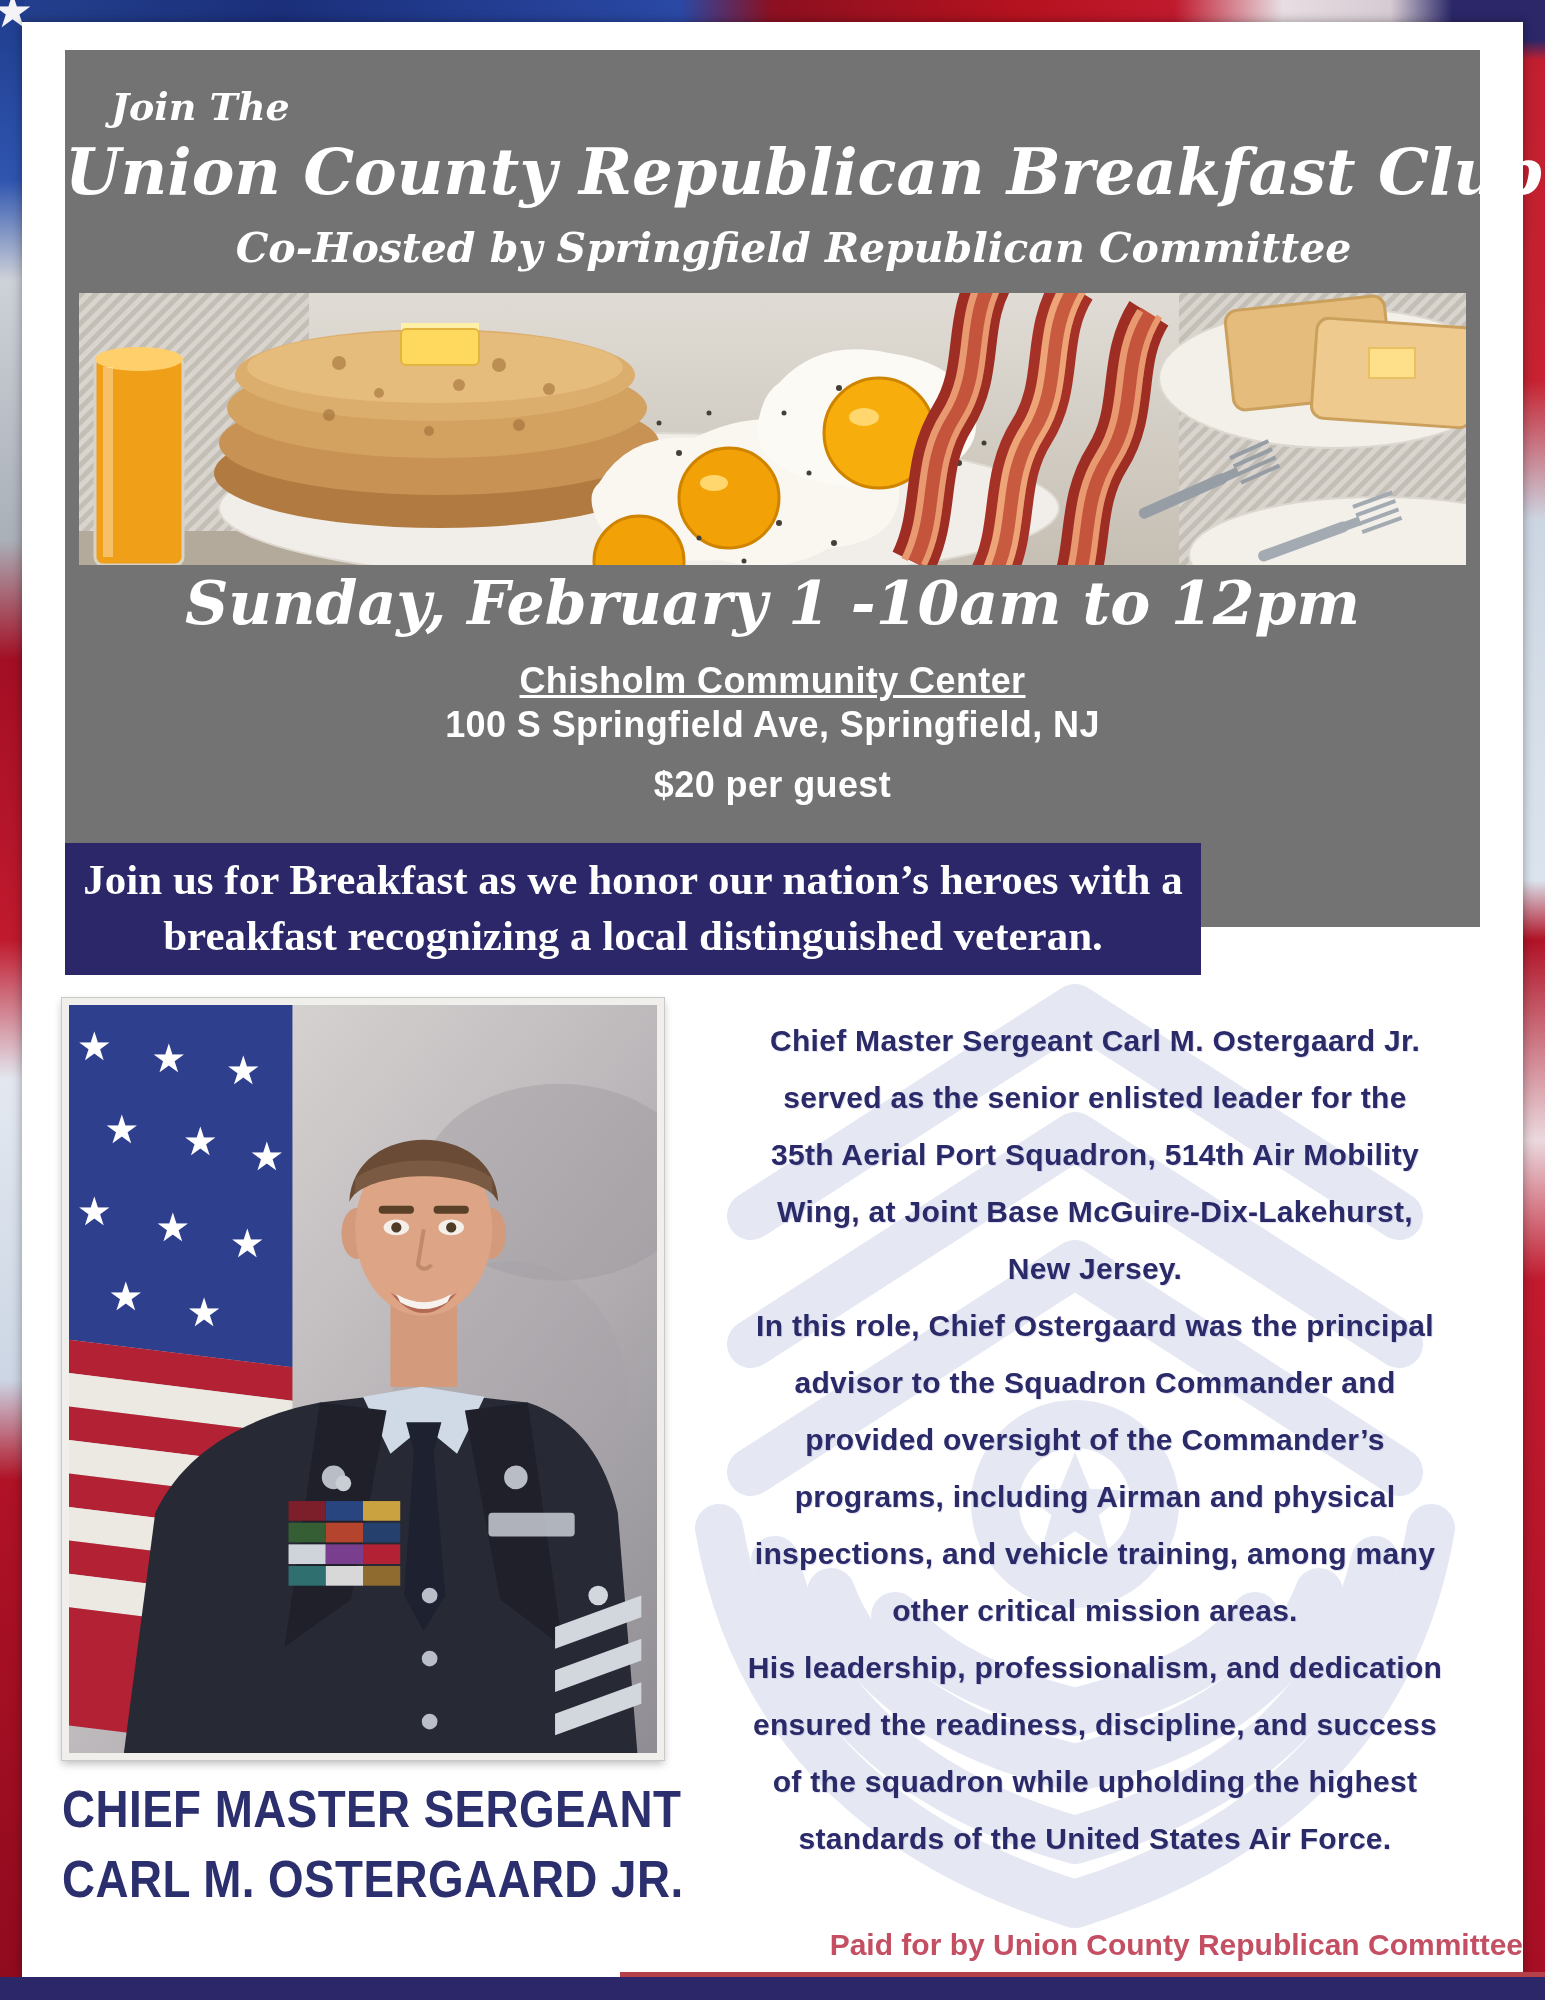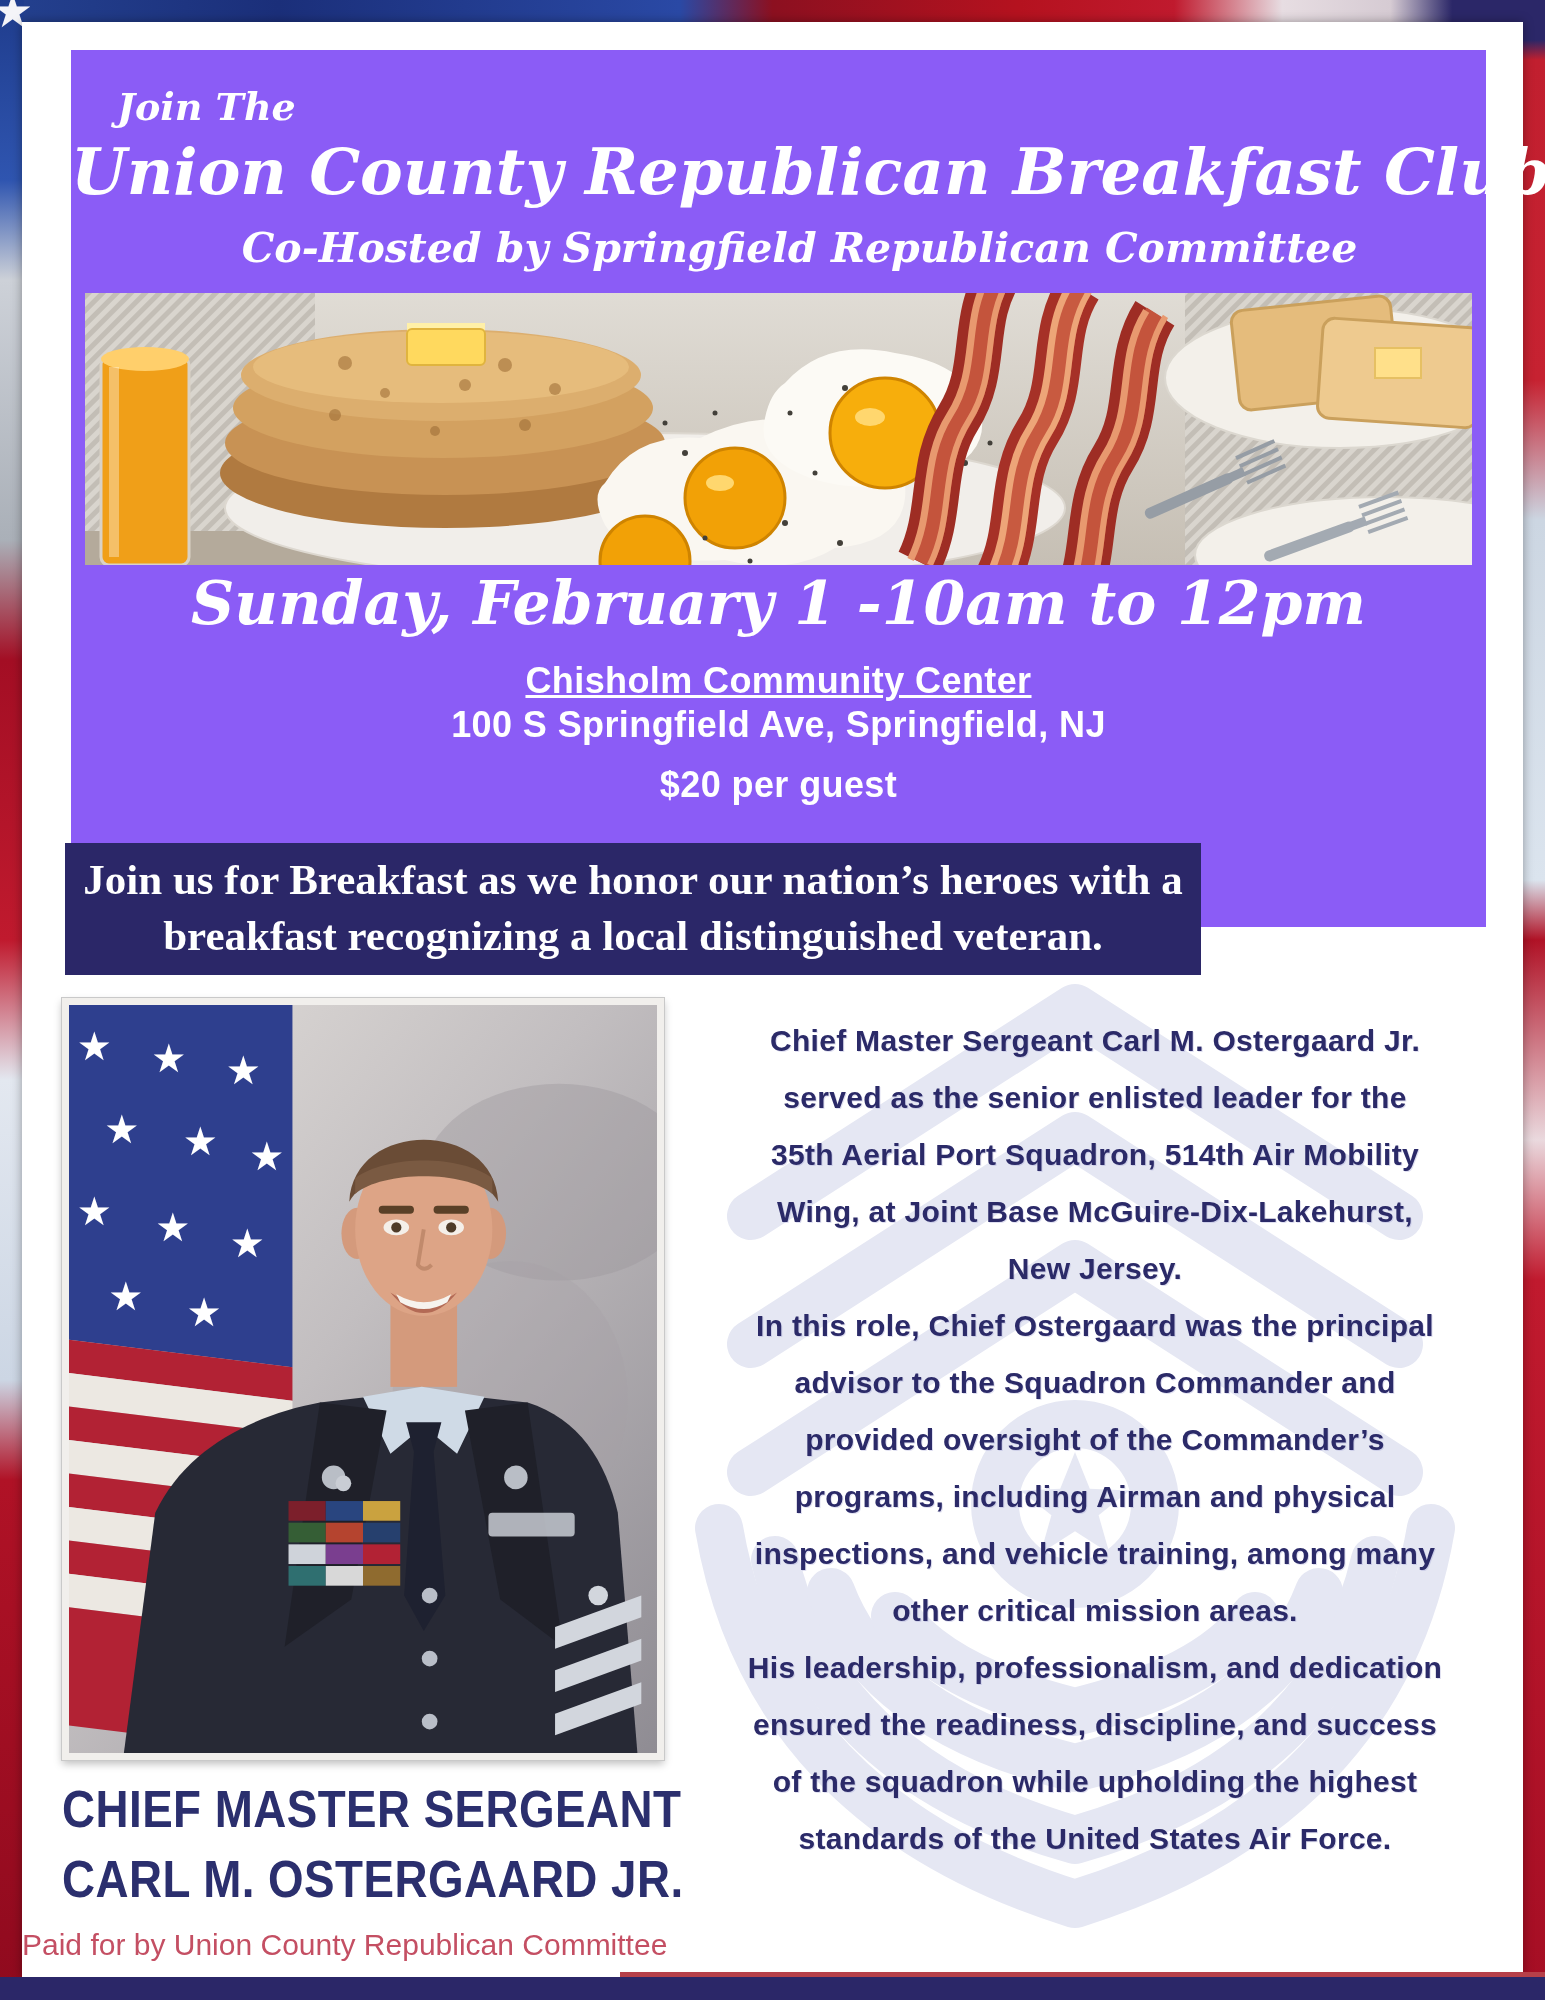--- a/index.html
+++ b/index.html
@@ -17,21 +17,21 @@
     background:linear-gradient(180deg,#2b2768 0%,#2b2768 2%,#c11f2f 3%,#c62231 19%,#ccd6e2 26%,#dbe4ee 44%,#b01226 47%,#ead9de 57%,#c01a2e 64%,#a50e24 100%);}
   .corner-star{position:absolute;left:-8px;top:-16px;z-index:1;color:#f4f4f8;font-size:46px;}
   .bottom-red-line{position:absolute;left:620px;right:0;top:1972px;height:5px;background:#b64049;z-index:3;}
   .bottom-navy-bar{position:absolute;left:0;top:1977px;width:1545px;height:23px;background:#2b2768;z-index:3;}
 
   
   .page{position:absolute;left:22px;top:22px;width:1501px;height:1956px;background:#ffffff;z-index:2;
     box-shadow:0 0 10px rgba(0,0,0,.35);}
 
   
-  .red-banner{position:absolute;left:49px;top:28px;width:1415px;height:877px;background:#8b5cf6;color:#ffffff;}
+  .red-banner{position:absolute;left:43px;top:28px;width:1415px;height:877px;background:#737373;color:#ffffff;}
   .script{font-family:"DejaVu Serif",serif;font-style:italic;font-weight:700;}
   .kicker{position:absolute;left:46px;top:34px;font-size:38px;}
   .banner-title{position:absolute;left:0;right:0;top:84px;text-align:center;font-size:64px;white-space:nowrap;}
   .banner-subtitle{position:absolute;left:0;right:0;top:174px;text-align:center;font-size:41px;white-space:nowrap;padding-left:42px;}
   .breakfast-photo{position:absolute;left:14px;top:243px;width:1387px;height:272px;overflow:hidden;background:#cfc9c0;}
   .breakfast-photo svg{display:block;width:100%;height:100%;}
   .date-line{position:absolute;left:0;right:0;top:518px;text-align:center;font-size:60px;white-space:nowrap;}
   .event-bold{position:absolute;left:0;right:0;text-align:center;font-weight:700;font-size:36px;letter-spacing:.4px;white-space:nowrap;}
   .venue{top:610px;text-decoration:underline;}
   .address{top:654px;}
@@ -55,21 +55,21 @@
   
   .honoree-name{position:absolute;left:40px;top:1752px;color:#2b2f6e;font-weight:700;font-size:52px;line-height:70px;
     transform:scaleX(.88);transform-origin:left top;white-space:nowrap;z-index:2;letter-spacing:.5px;}
 
   
   .bio{position:absolute;left:650px;top:990px;width:846px;text-align:center;color:#2b2a68;font-weight:700;z-index:2;
     text-shadow:1px 1px 0 rgba(130,130,200,.25);}
   .bio .line{font-size:30px;line-height:57px;white-space:nowrap;letter-spacing:.3px;}
 
   
-  .paid-for{position:absolute;left:0;right:0;top:1906px;text-align:left;color:#c44f63;font-weight:400;font-size:30px;z-index:2;}
+  .paid-for{position:absolute;left:0;right:0;top:1906px;text-align:right;color:#c44f63;font-weight:700;font-size:30px;z-index:2;}
 </style>
 </head>
 <body>
 
 <div class="flag-strip flag-top"></div>
 <div class="flag-strip flag-left"></div>
 <div class="flag-strip flag-right"></div>
 <div class="corner-star">★</div>
 <div class="bottom-red-line"></div>
 <div class="bottom-navy-bar"></div>

